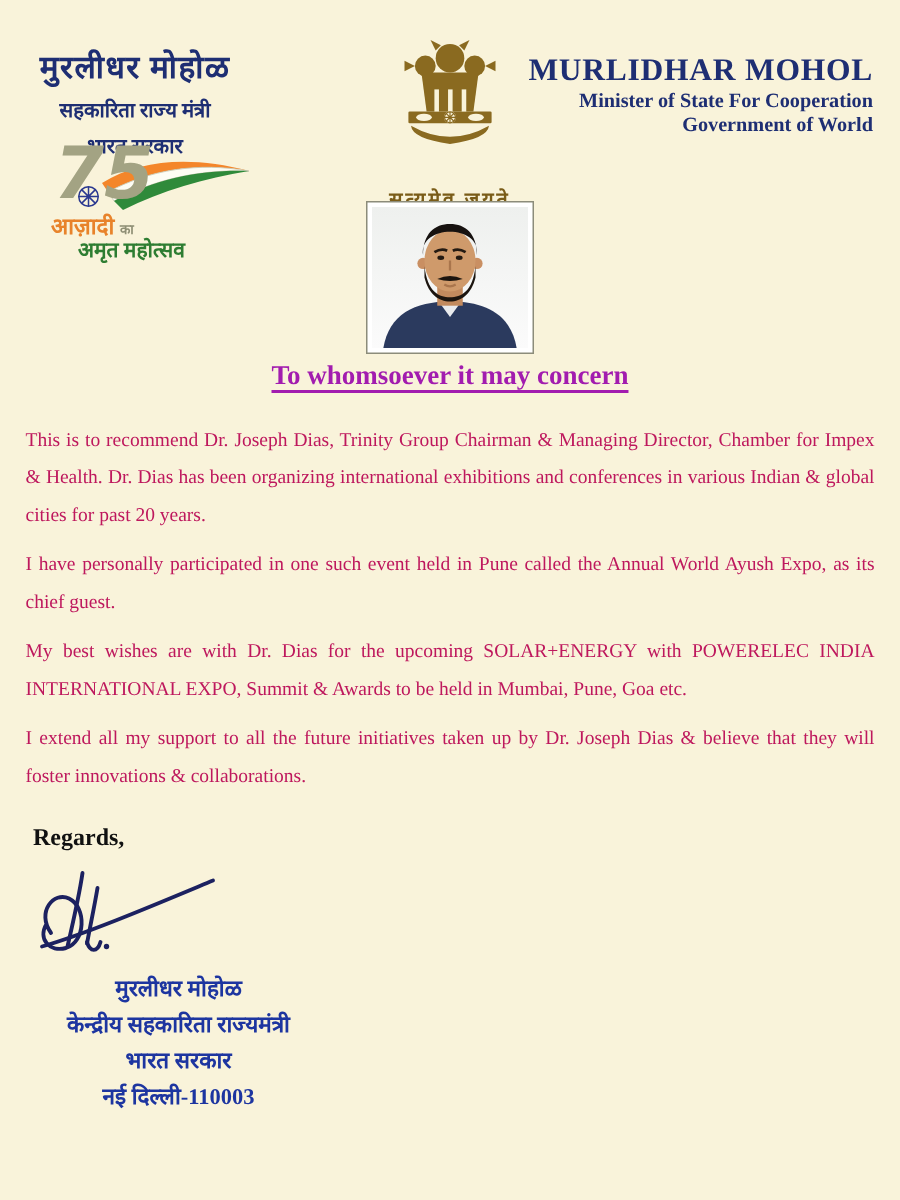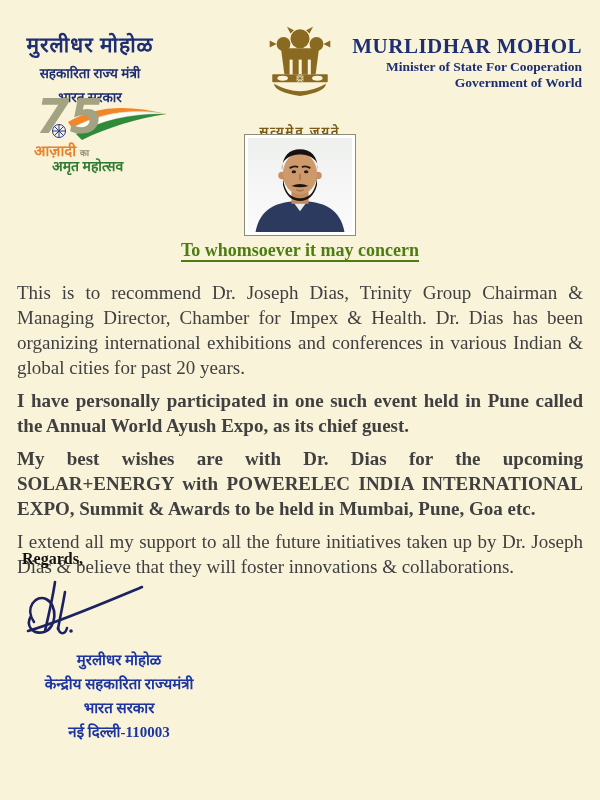--- a/index.html
+++ b/index.html
@@ -37,30 +37,30 @@
   
   .photo{
     position:absolute;left:50%;top:134px;transform:translateX(-50%);
     width:112px;height:102px;background:#ffffff;
     border:1px solid #8c8c7a;padding:3px;box-sizing:border-box;
   }
   .photo svg{display:block;width:100%;height:100%;}
   
   .heading{
     position:absolute;left:0;right:0;top:240px;text-align:center;
-    font-size:18px;font-weight:bold;color:#4d7c0f;
+    font-size:18px;font-weight:bold;color:#a21caf;
     text-decoration:underline;text-underline-offset:4px;text-decoration-thickness:2px;
   }
   
   .body-text{position:absolute;left:17px;right:17px;top:280px;}
   .body-text p{
-    margin:0 0 8px 0;font-size:19px;line-height:25px;
-    text-align:justify;color:#404040;
-  }
-  .body-text p.bold{font-weight:bold;}
+    margin:0 0 8px 0;font-size:13px;line-height:25px;
+    text-align:justify;color:#be185d;
+  }
+  .body-text p.bold{font-weight:normal;}
   
   .regards{position:absolute;left:22px;top:550px;font-size:16px;font-weight:bold;color:#111;}
   .signature{position:absolute;left:14px;top:570px;}
   
   .footer{
     position:absolute;left:14px;top:648px;width:210px;text-align:center;
     color:#1d35a0;font-weight:bold;font-size:15px;line-height:24px;
   }
 </style>
 </head>

